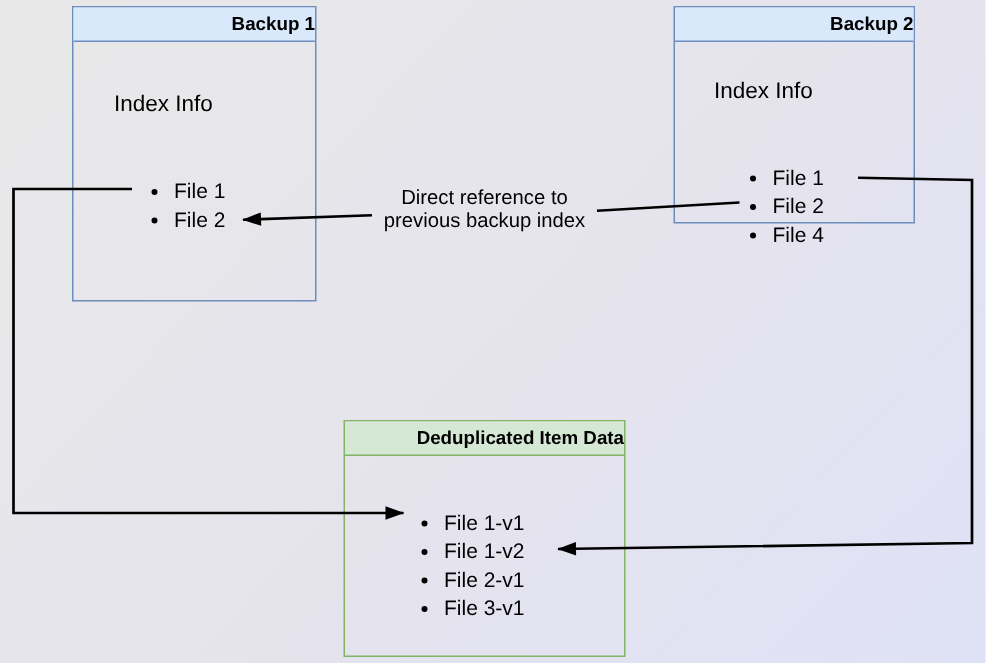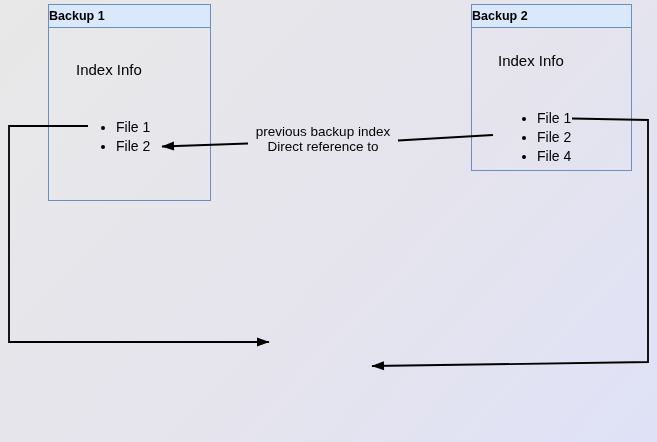--- a/index.html
+++ b/index.html
@@ -44,21 +44,21 @@
     background: transparent;
     z-index: 2;
   }
   .node.blue { border-color: var(--blue-border); }
   .node.green { border-color: var(--green-border); }
   .node-header {
     position: absolute;
     left: 0; right: 0; top: 0;
     height: 23px;
     line-height: 22px;
-    text-align: left;
+    text-align: right;
     font-weight: bold;
     font-size: 12.5px;
     border-bottom: 1.5px solid;
   }
   .node.blue .node-header {
     background: var(--blue-header-fill);
     border-color: var(--blue-border);
   }
   .node.green .node-header {
     background: var(--green-header-fill);
@@ -110,29 +110,38 @@
 
   <div class="node blue" style="left:48px; top:4px; width:163px; height:197px;">
     <div class="node-header">Backup 1</div>
     <div class="section-label" style="left:27px; top:56px;">Index Info</div>
     <ul class="file-list" style="left:67px; top:113px;">
       <li>File 1</li>
       <li>File 2</li>
     </ul>
   </div>
 
-  <div class="node blue" style="left:471px; top:4px; width:161px; height:167px;">
+  <div class="node blue" style="left:449px; top:4px; width:161px; height:145px;">
     <div class="node-header">Backup 2</div>
     <div class="section-label" style="left:26px; top:47px;">Index Info</div>
     <ul class="file-list" style="left:65px; top:104px;">
       <li>File 1</li>
       <li>File 2</li>
       <li>File 4</li>
     </ul>
   </div>
 
+  <div class="node green" style="left:229px; top:280px; width:188px; height:158px;">
+    <div class="node-header">Deduplicated Item Data</div>
+    <ul class="file-list" style="left:66px; top:58px;">
+      <li>File 1-v1</li>
+      <li>File 1-v2</li>
+      <li>File 2-v1</li>
+      <li>File 3-v1</li>
+    </ul>
+  </div>
 
   <div class="conn-label" style="left:238px; top:124px; width:170px;">
+    <div>Direct reference to</div>
     <div>previous backup index</div>
-    <div>Direct reference to</div>
   </div>
 
 </div>
 
 </body></html>

